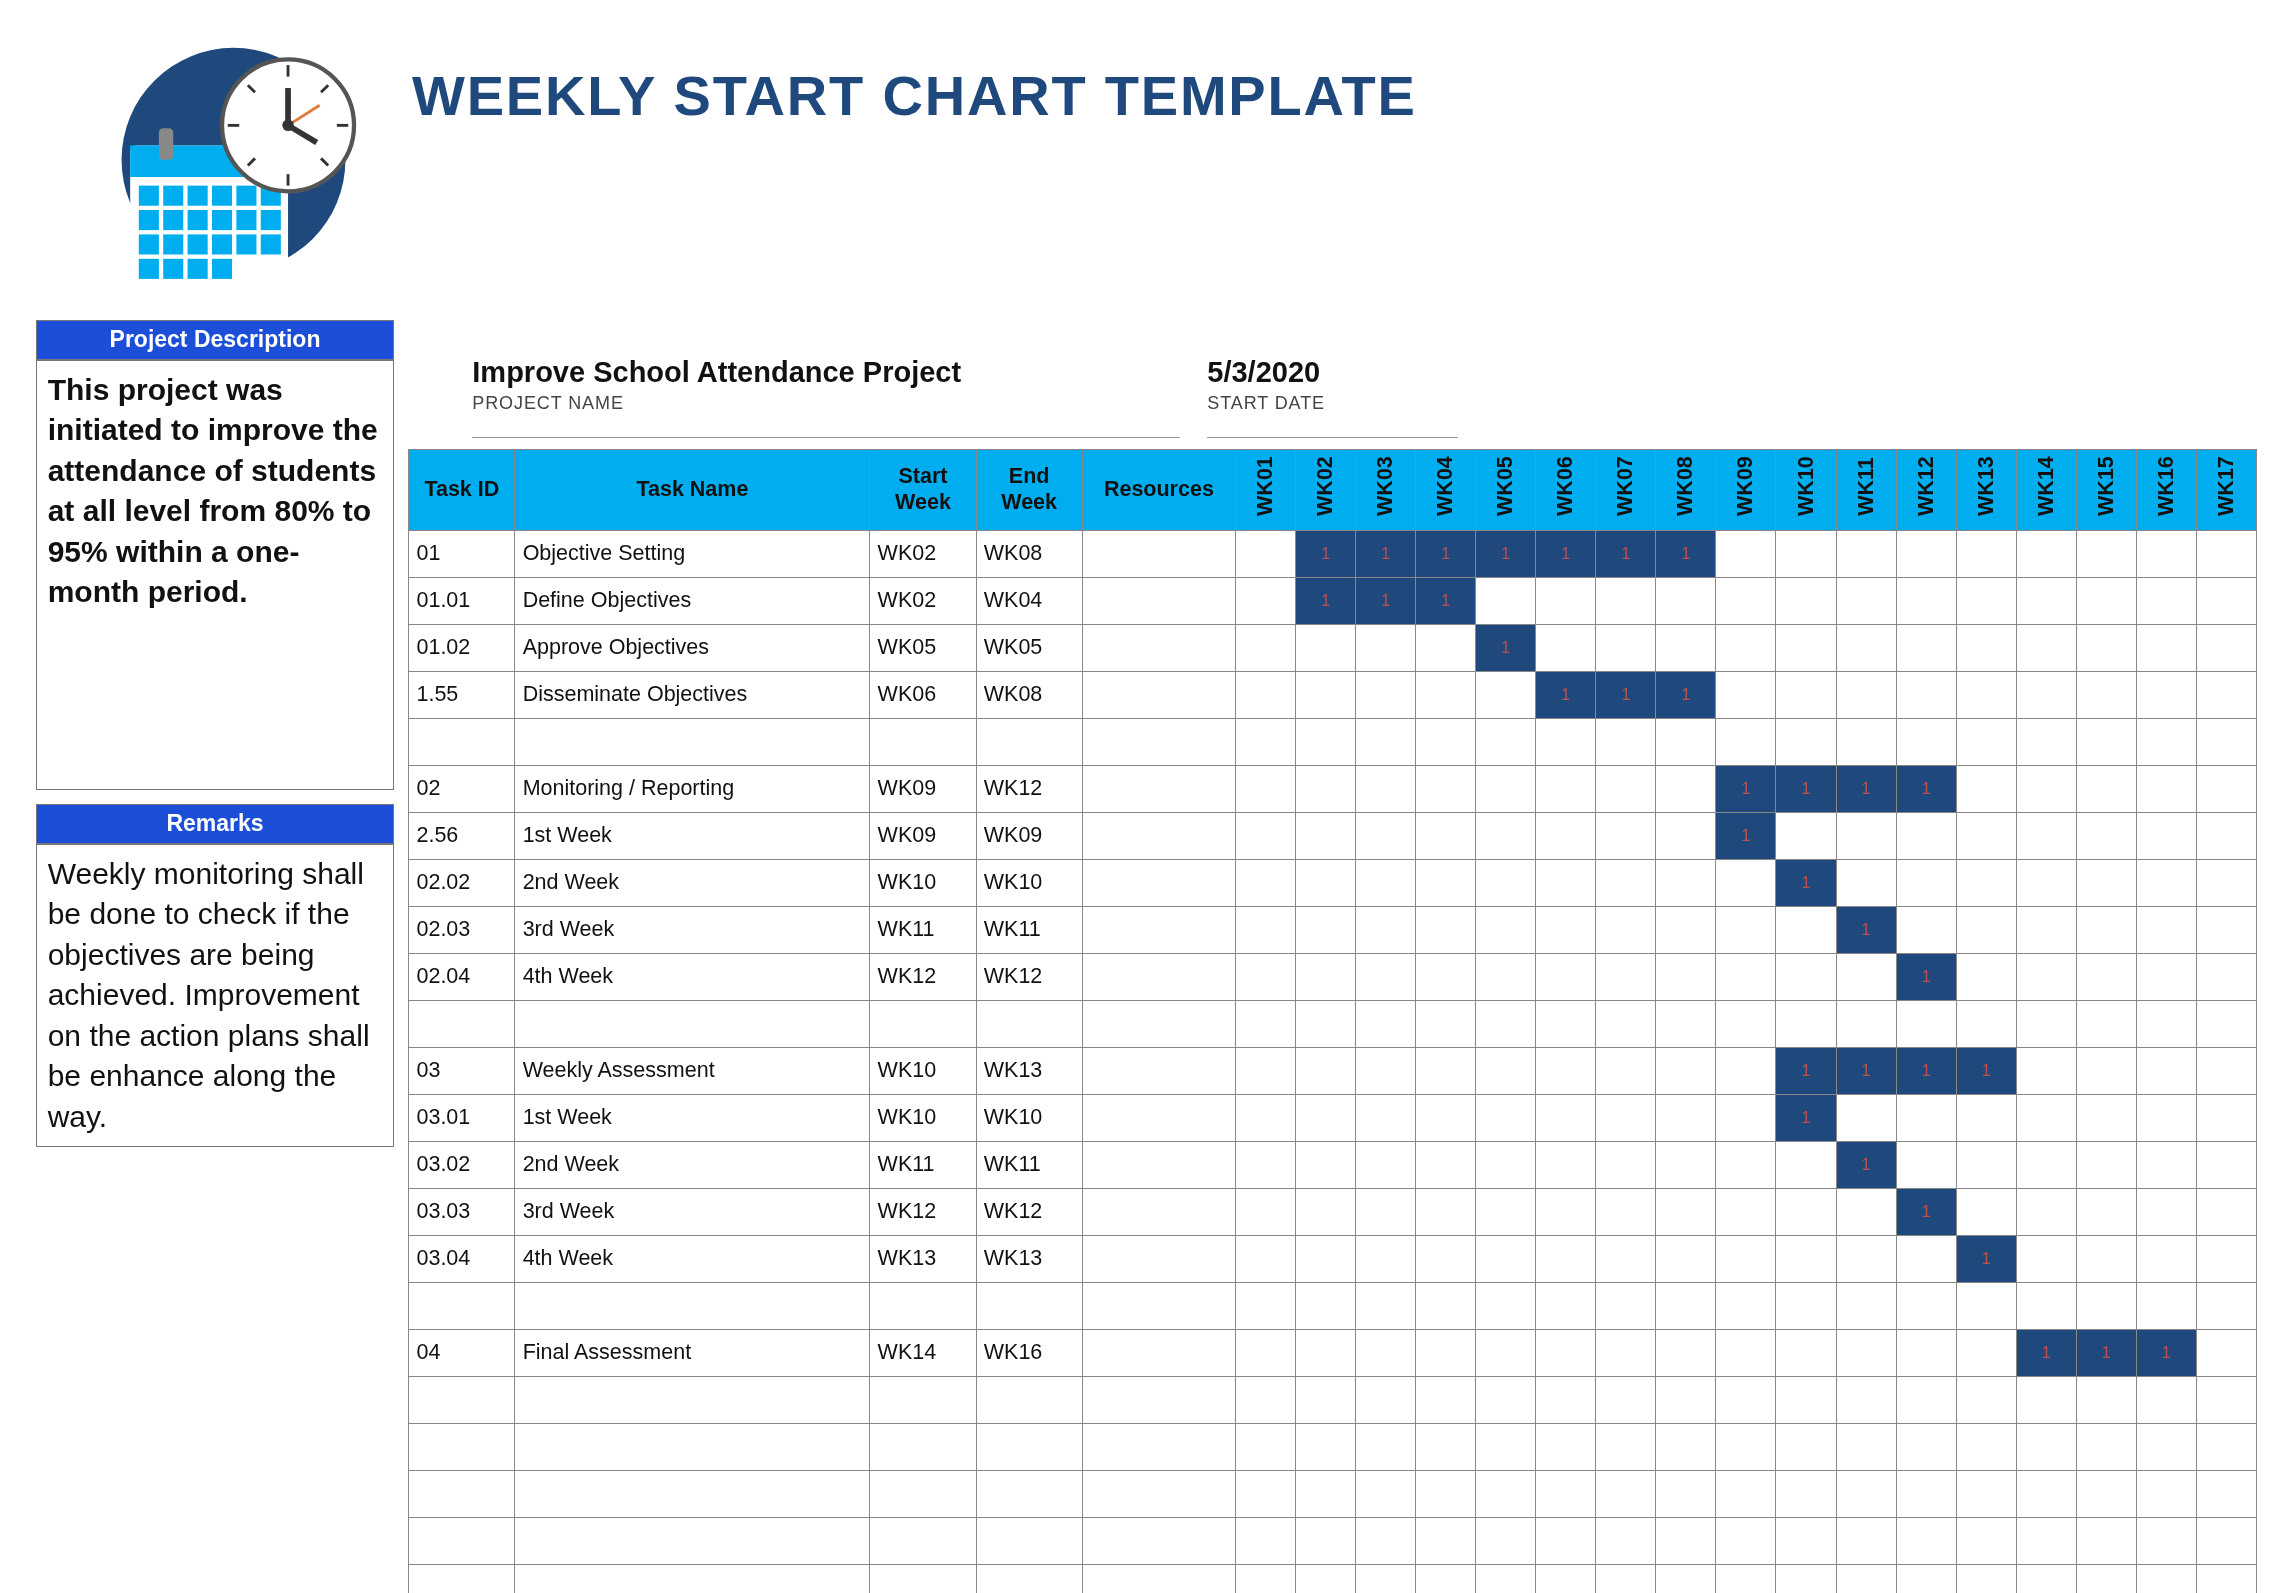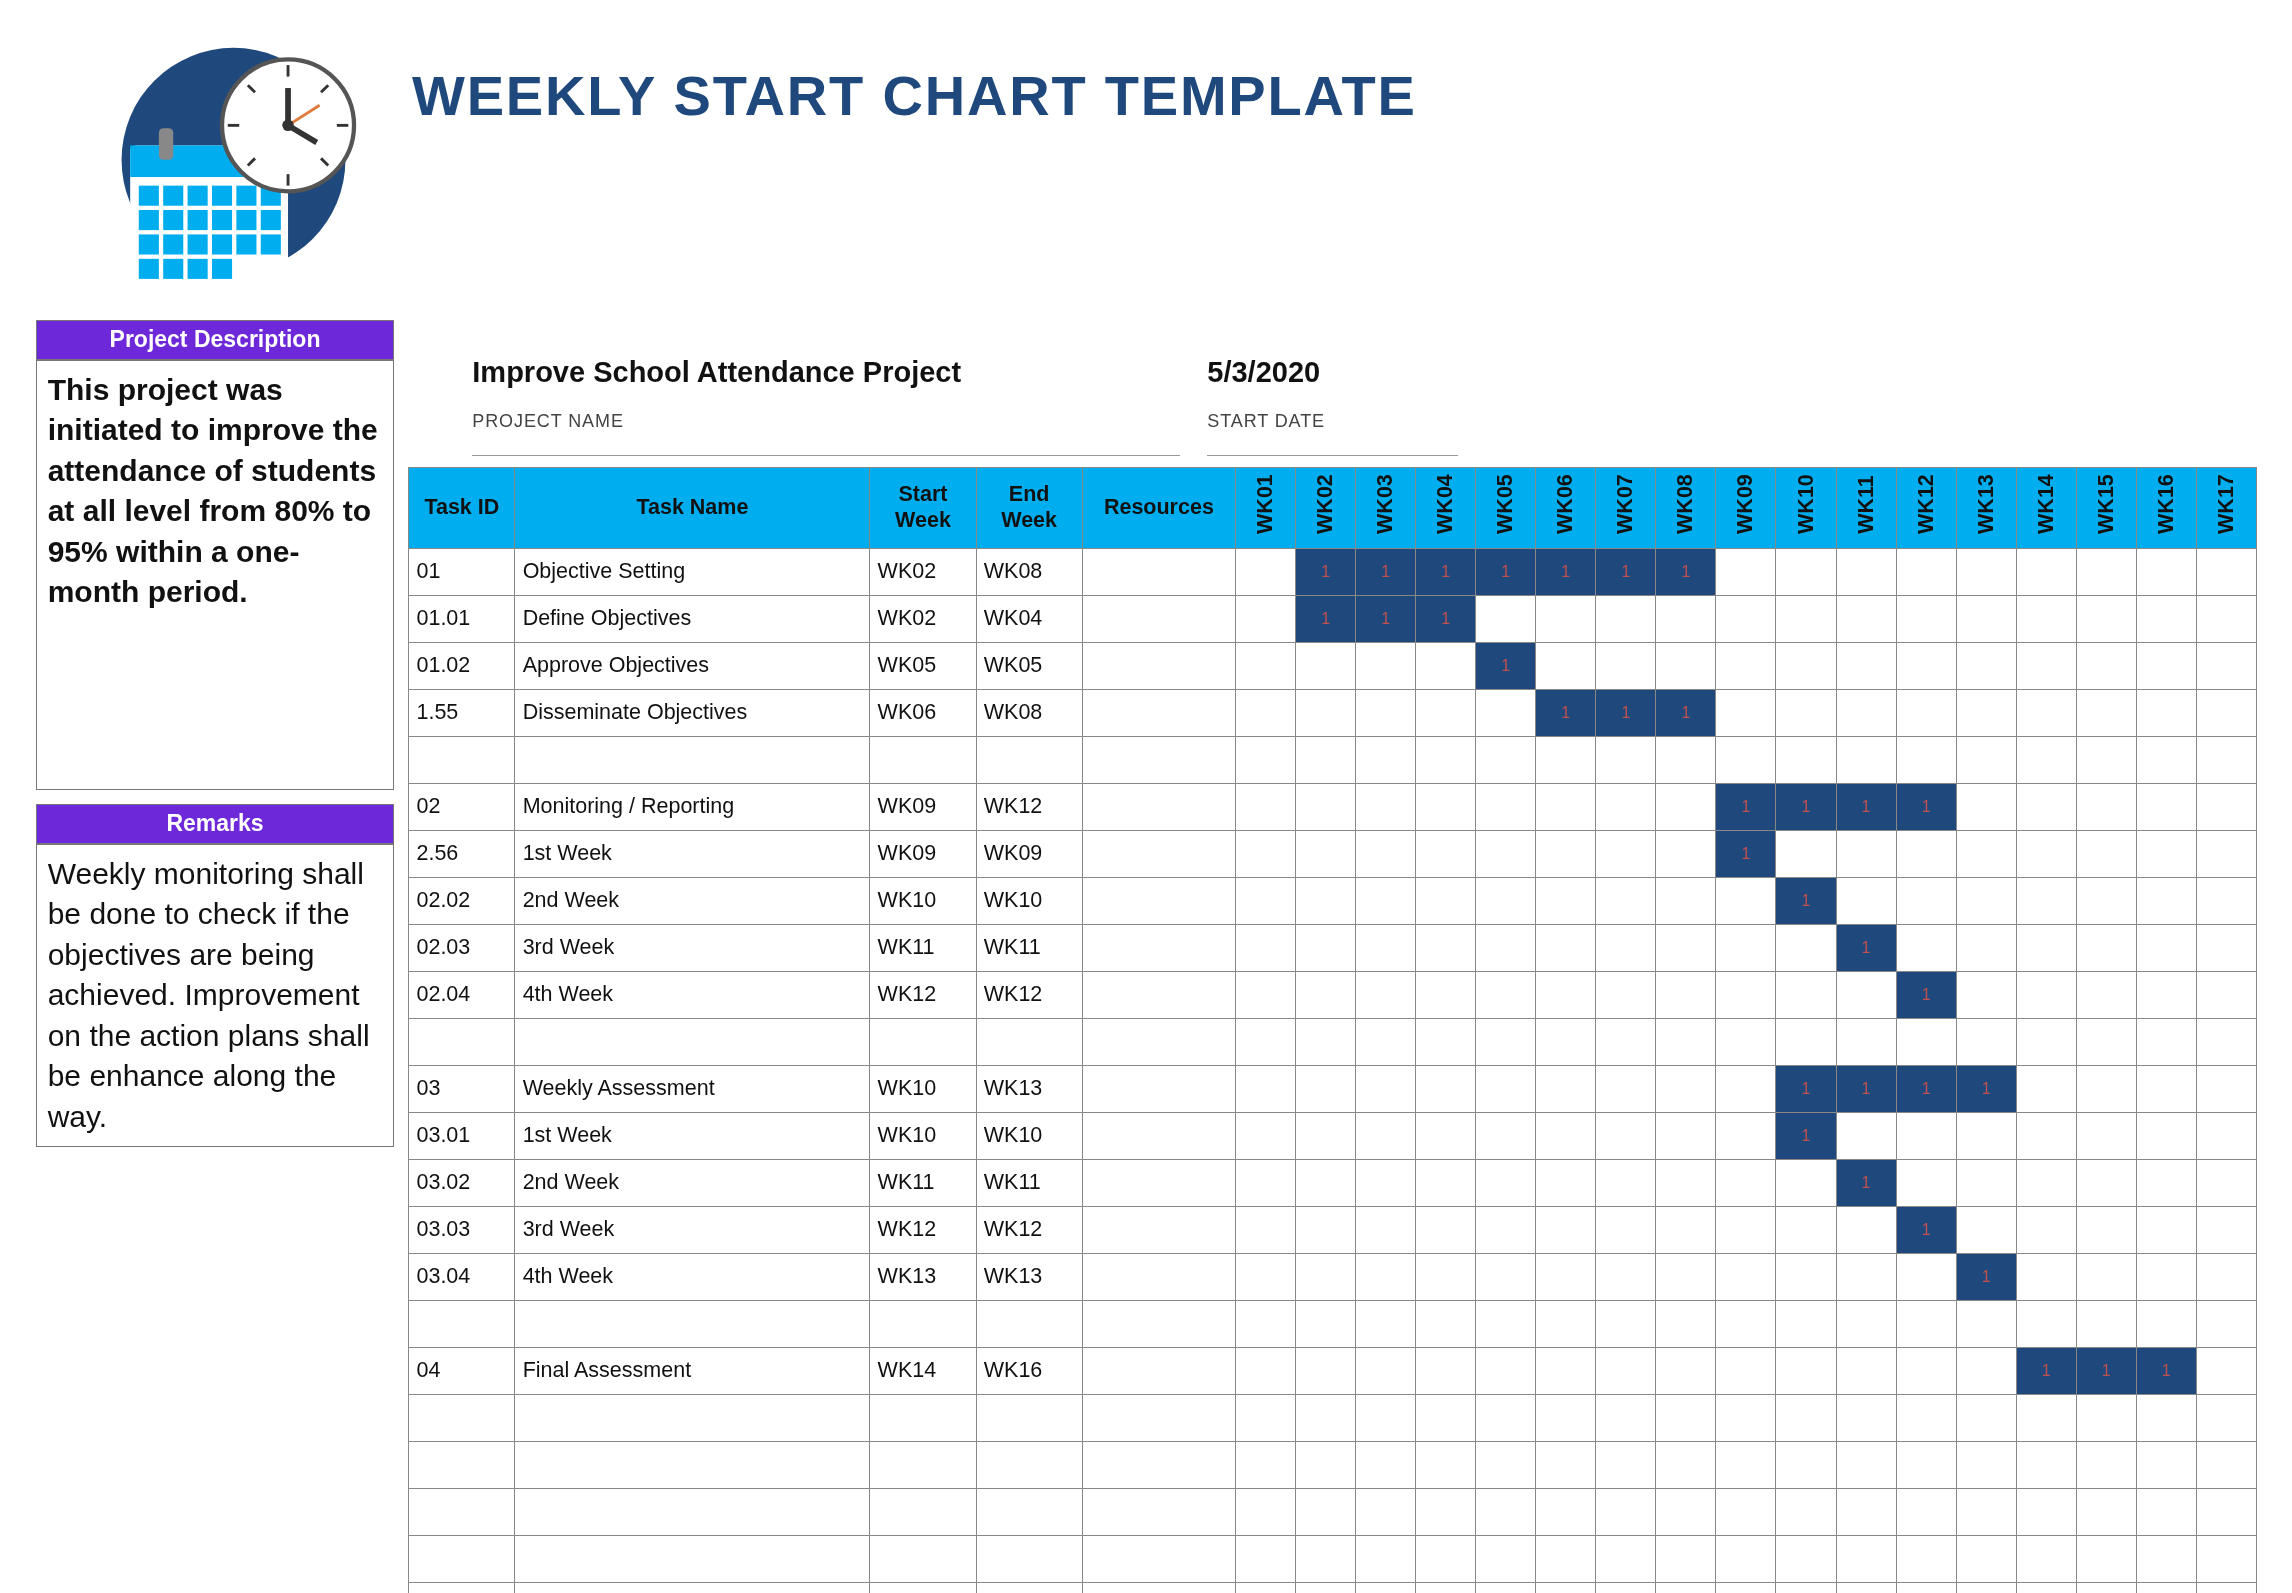--- a/index.html
+++ b/index.html
@@ -51,39 +51,39 @@
   .meta-val {
     font-size: 29px;
     font-weight: 700;
     color: #111;
     white-space: nowrap;
   }
   .meta-label {
     font-size: 18px;
     color: #444;
     letter-spacing: 0.9px;
-    margin-top: 22px;
+    margin-top: 4px;
   }
 
   
   .main {
     display: flex;
     margin-top: 10.7px;
     gap: 14.3px;
     align-items: flex-start;
   }
 
   .sidebar {
     width: 358px;
     flex: 0 0 358px;
     display: flex;
     flex-direction: column;
   }
   .side-head {
-    background: #6d28d9;
+    background: #1d4ed8;
     color: #fff;
     font-weight: 700;
     text-align: center;
     padding: 5.4px 3.6px;
     border: 0.9px solid #777;
     font-size: 23px;
   }
   .side-body {
     border: 0.9px solid #777;
     padding: 9px 10.7px;

